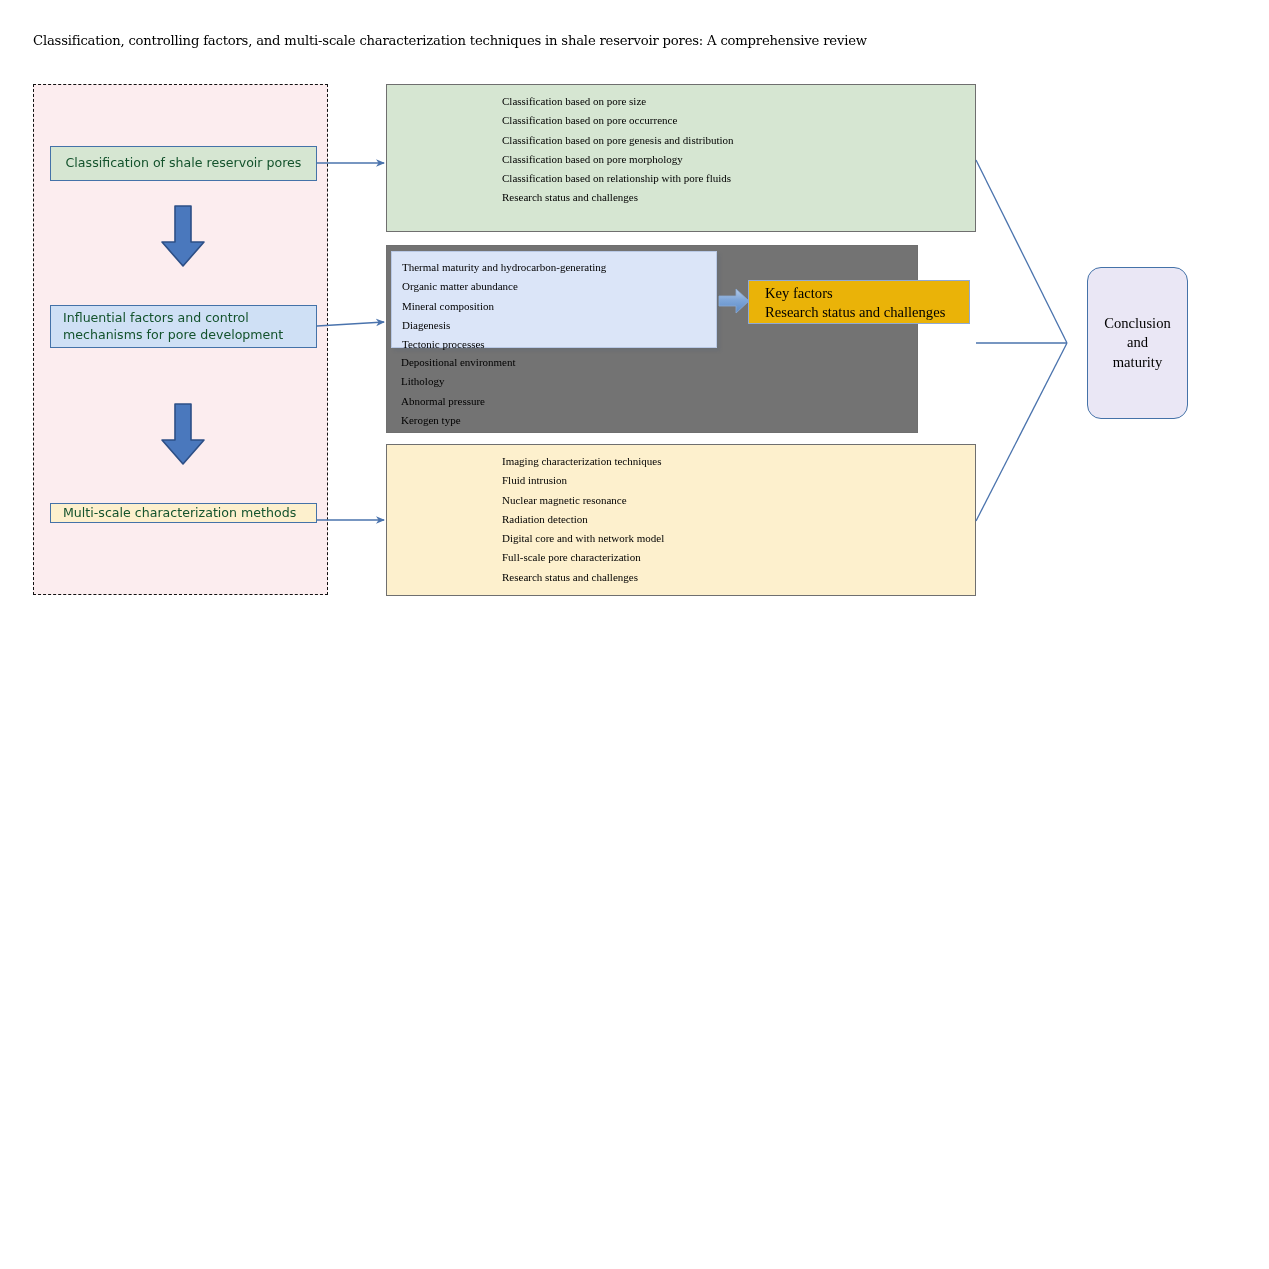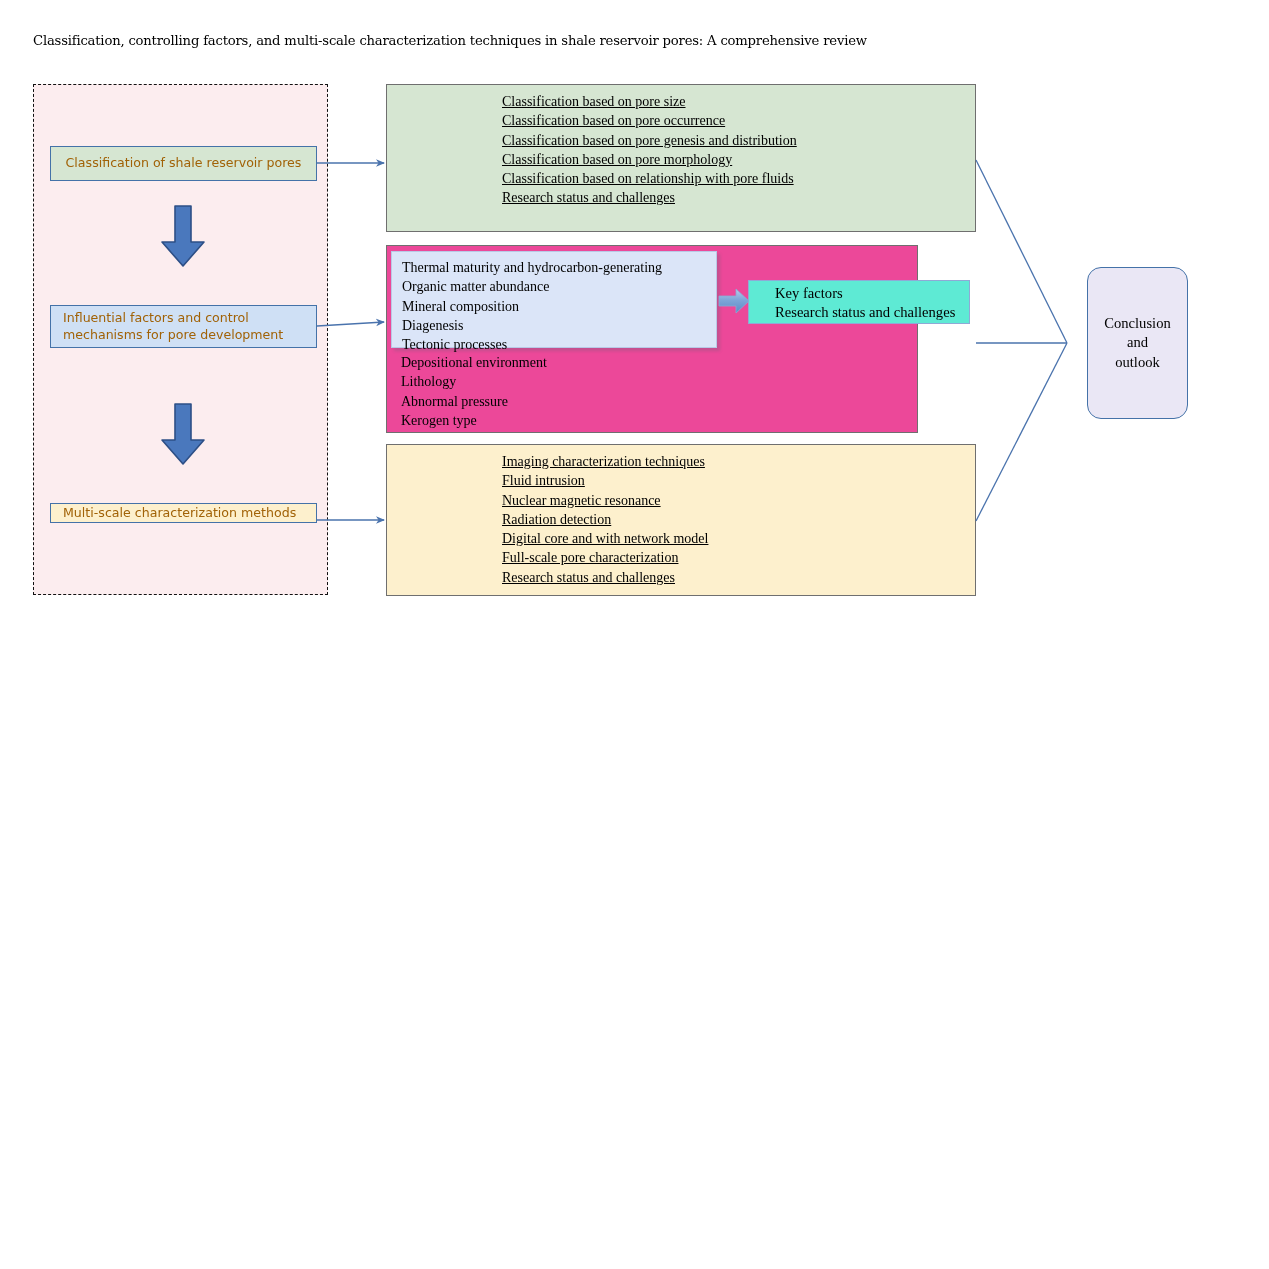--- a/index.html
+++ b/index.html
@@ -43,21 +43,21 @@
   .stage-box {
     position: absolute;
     box-sizing: border-box;
     border: 1.2px solid #4472a8;
     display: flex;
     align-items: center;
     padding: 3px 12px;
     font-family: "DejaVu Sans", "Liberation Sans", sans-serif;
     font-size: 12.6px;
     line-height: 1.28;
-    color: #a16207;
+    color: #14532d;
   }
   #stage-1 {
     left: 50px; top: 146px;
     width: 267px; height: 35px;
     background: #d6e6d2;
     justify-content: center;
   }
   #stage-2 {
     left: 50px; top: 305px;
     width: 267px; height: 43px;
@@ -77,33 +77,32 @@
     height: 64px;
   }
   #down-arrow-1 { left: 160px; top: 204px; }
   #down-arrow-2 { left: 160px; top: 402px; }
 
   
   .panel {
     position: absolute;
     box-sizing: border-box;
     border: 1.1px solid #6f6f6f;
-    font-size: 14px;
+    font-size: 11px;
     line-height: 19.3px;
-    text-decoration: underline;
   }
   #panel-classification {
     left: 386px; top: 84px;
     width: 590px; height: 148px;
     background: #d6e6d2;
   }
   #panel-factors {
     left: 386px; top: 245px;
     width: 532px; height: 188px;
-    background: #ec4899;
+    background: #737373;
   }
   #panel-methods {
     left: 386px; top: 444px;
     width: 590px; height: 152px;
     background: #fdf0cd;
   }
   .panel-list {
     margin: 0;
     padding: 0;
     list-style: none;
@@ -130,23 +129,23 @@
     width: 330px;
     padding: 0 0 0 14px;
   }
 
   
   #key-factors-box {
     position: absolute;
     left: 748px; top: 280px;
     width: 222px; height: 44px;
     box-sizing: border-box;
-    background: #5eead4;
+    background: #eab308;
     border: 1.1px solid #8fa9d6;
-    padding: 3px 0 0 26px;
+    padding: 3px 0 0 16px;
     font-size: 14.6px;
     line-height: 19.3px;
   }
   #key-factors-box div { white-space: nowrap; }
 
   
   #conclusion-box {
     position: absolute;
     left: 1068px; top: 267px;
     width: 101px; height: 152px;
@@ -245,21 +244,21 @@
 </div>
 
 <div id="key-factors-box">
   <div>Key factors</div>
   <div>Research status and challenges</div>
 </div>
 
 <div id="conclusion-box">
   <div>Conclusion</div>
   <div>and</div>
-  <div>outlook</div>
+  <div>maturity</div>
 </div>
 
 <svg id="connectors" viewBox="0 0 1269 1269">
   <defs>
     <marker id="arrowThin" markerWidth="9" markerHeight="9" refX="8" refY="4.5" orient="auto" markerUnits="userSpaceOnUse">
       <path d="M0,0.8 L9,4.5 L0,8.2 L2.6,4.5 Z" fill="#4a73ad"></path>
     </marker>
     <linearGradient id="fatArrowGrad" x1="0" y1="0" x2="0" y2="1">
       <stop offset="0%" stop-color="#b7cdeb"></stop>
       <stop offset="45%" stop-color="#7fa6d8"></stop>

